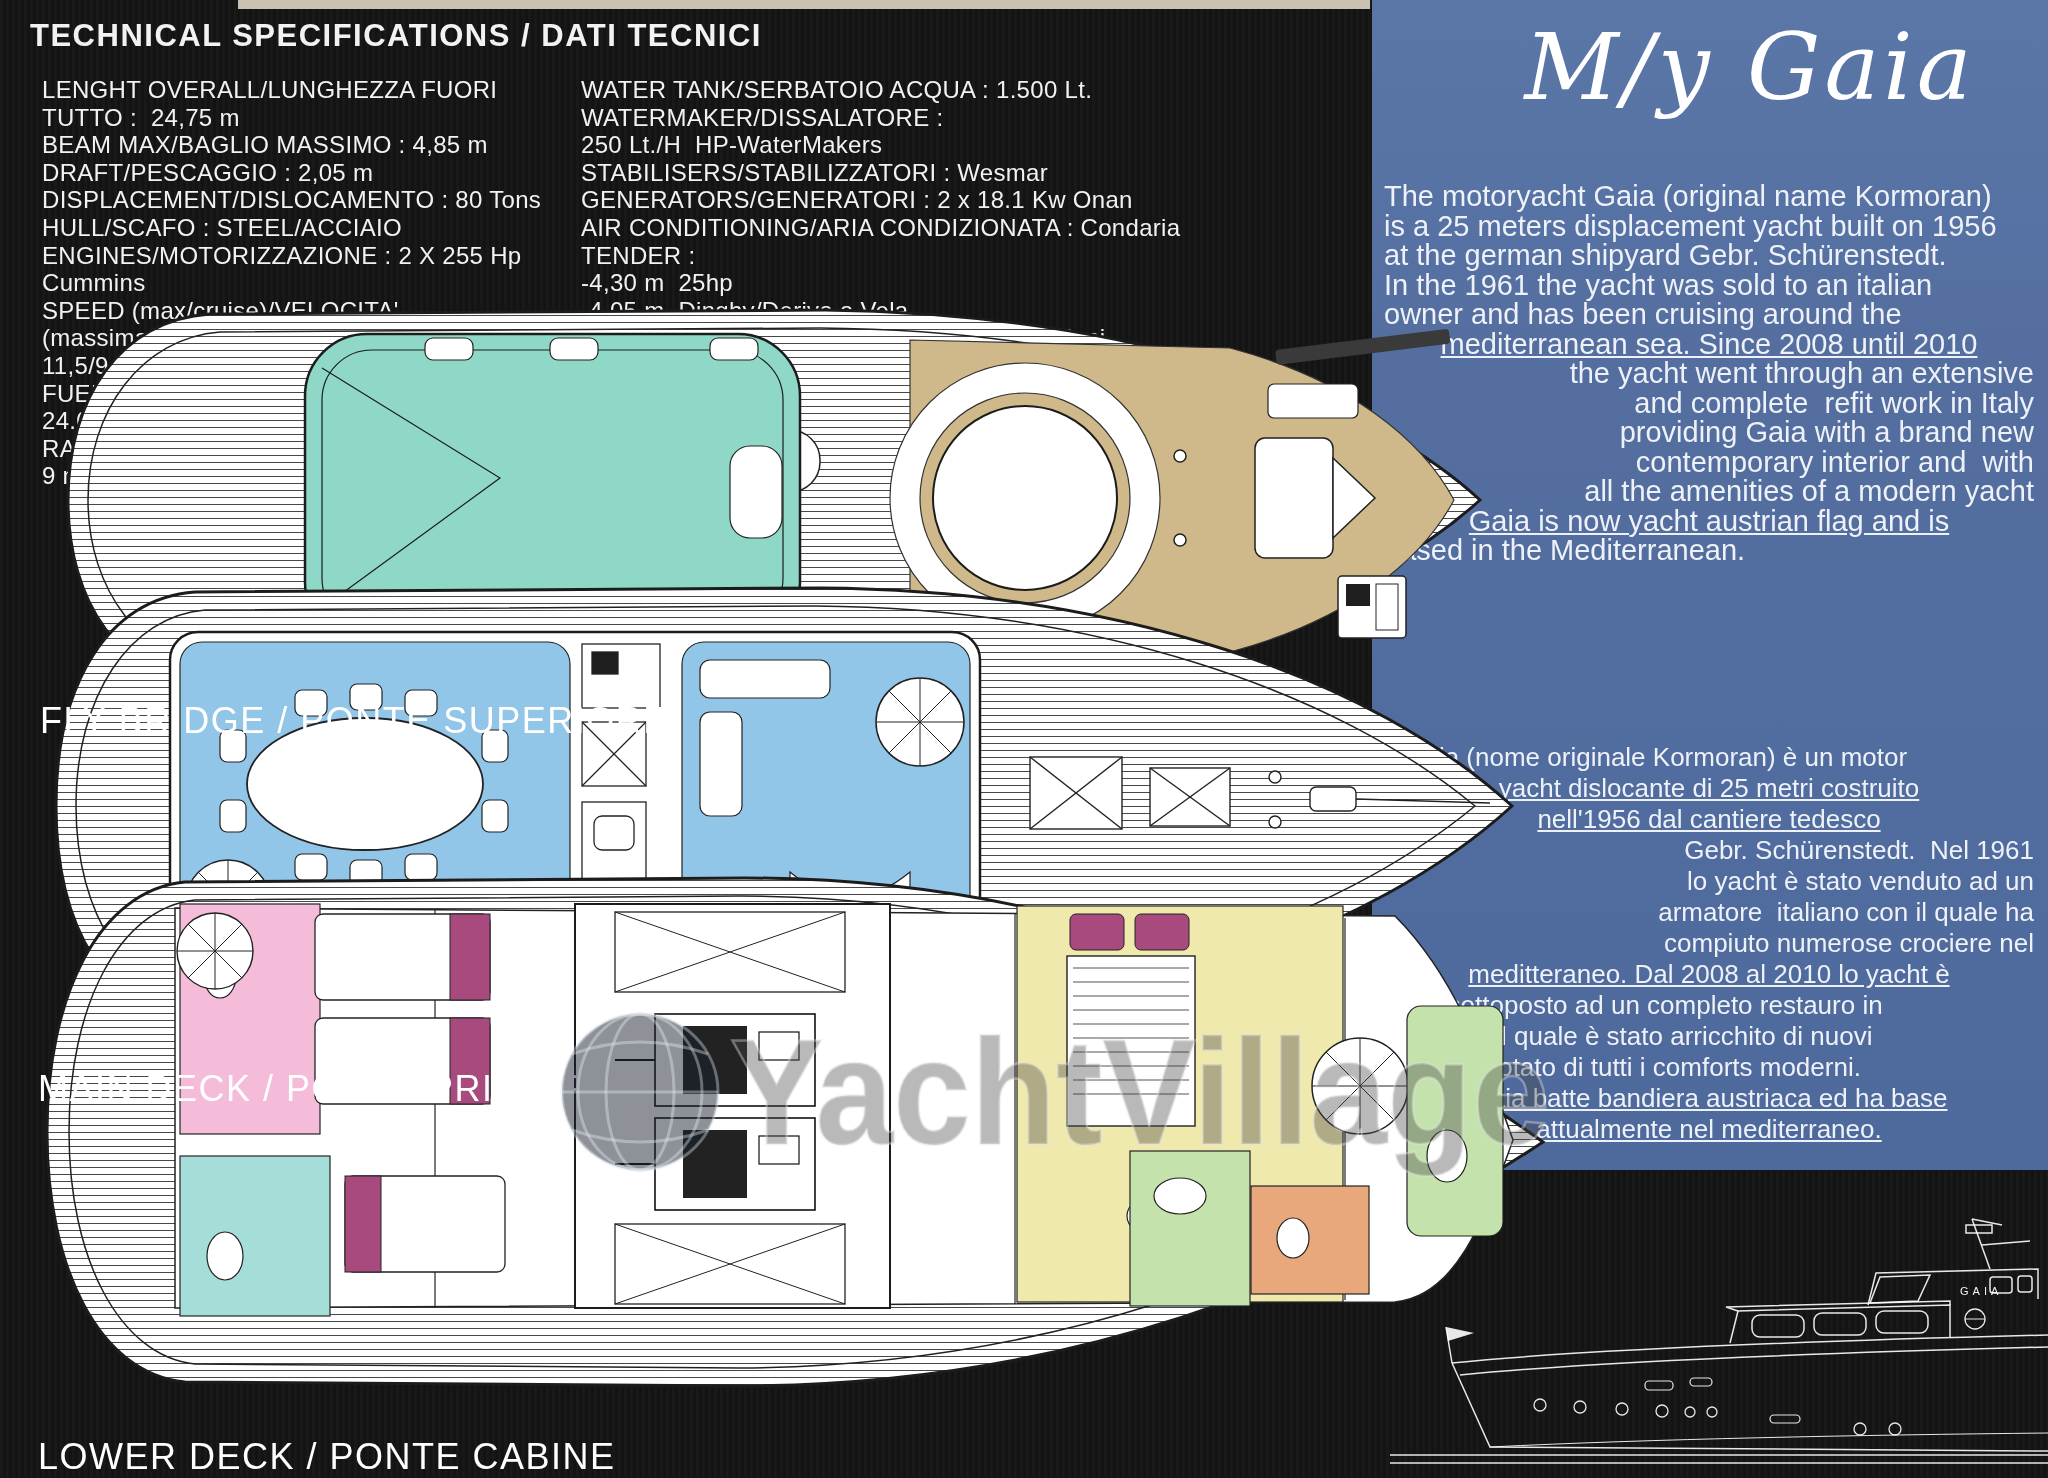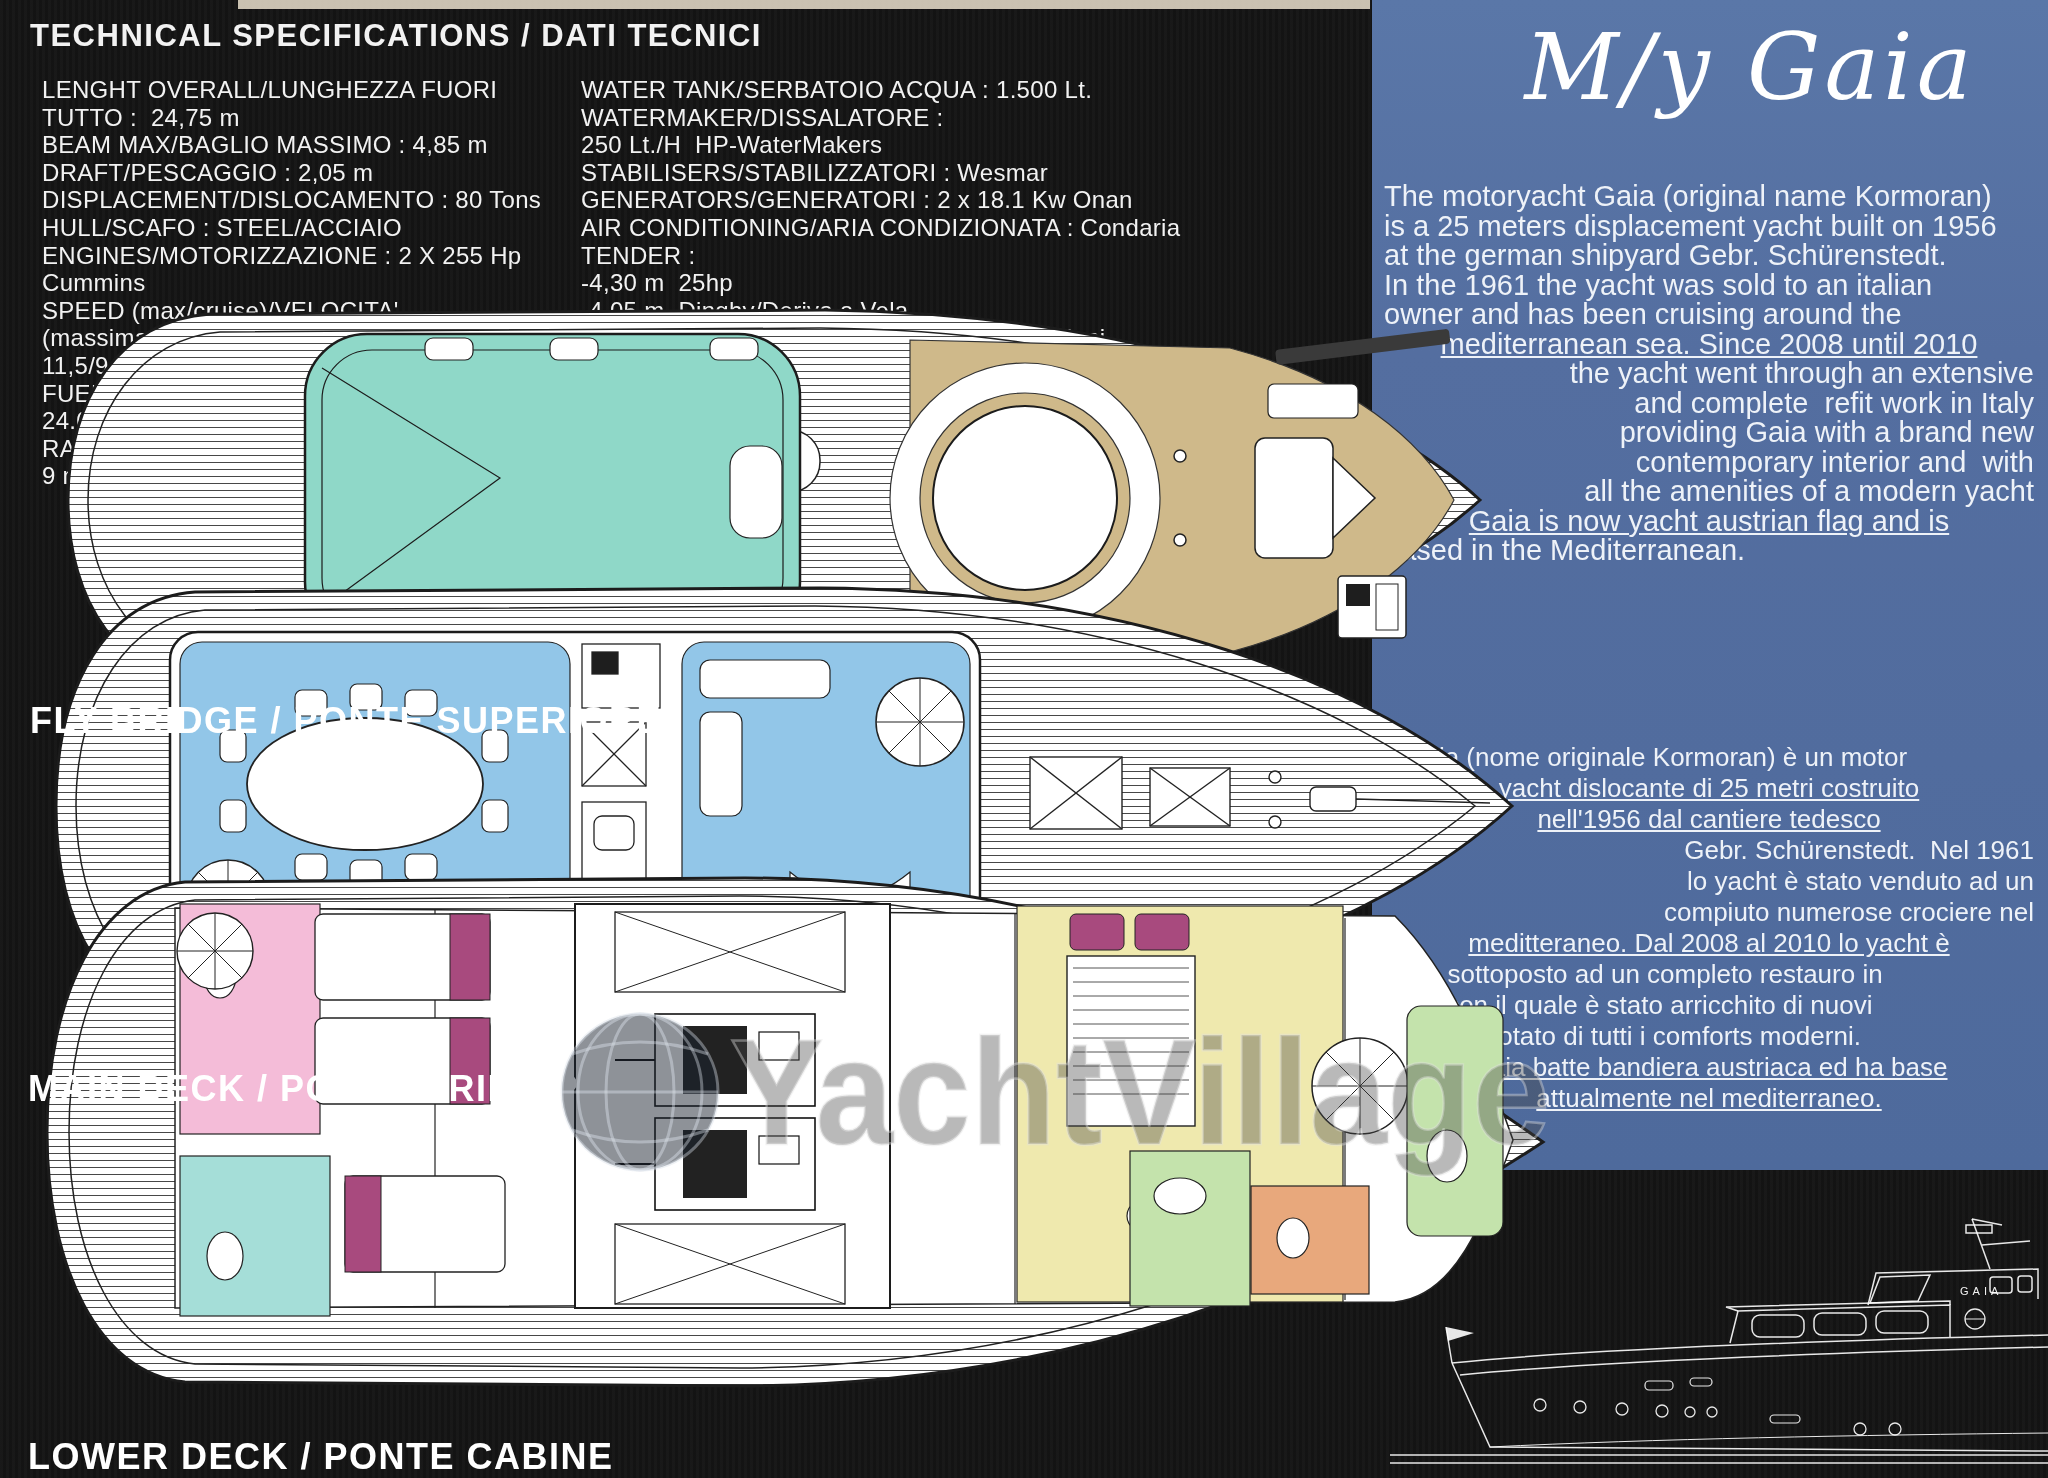--- a/index.html
+++ b/index.html
@@ -23,21 +23,21 @@
   .specs h1{margin:0 0 10px 0;font-size:31px;font-weight:700;letter-spacing:1.5px;}
   .spec-cols{display:flex;}
   .spec-cols ul{list-style:none;margin:12px;padding:0;font-size:24px;line-height:27.6px;letter-spacing:.3px;font-weight:400;}
   .col-left{width:515px;flex:0 0 515px;}
   .spec-line{white-space:pre-wrap;}
   
   .decksvg{position:absolute;z-index:3;}
   #fly{left:30px;top:298px;}
   #main{left:20px;top:572px;}
   #lower{left:15px;top:856px;}
-  .deck-label{position:absolute;z-index:4;color:#fff;font-size:36px;font-weight:700;letter-spacing:1.5px;}
+  .deck-label{position:absolute;z-index:4;color:#fff;font-size:36px;font-weight:400;letter-spacing:1.5px;margin-left:10px;}
   #lab-fly{left:30px;top:700px;}
   #lab-main{left:28px;top:1068px;}
   #lab-lower{left:28px;top:1436px;}
   
   .watermark{position:absolute;left:555px;top:992px;z-index:5;opacity:.9;}
   
   .sketch{position:absolute;left:1390px;top:1215px;z-index:4;}
 </style>
 </head>
 <body>
@@ -62,20 +62,21 @@
         <div class="pline al-right">all the amenities of a modern yacht</div>
         <div class="pline al-center">Gaia is now yacht austrian flag and is</div>
         <div class="pline al-left">based in the Mediterranean.</div>
       </div>
     <div class="para it">
         <div class="pline al-left">Il Gaia (nome originale Kormoran) è un motor</div>
         <div class="pline al-center">yacht dislocante di 25 metri costruito</div>
         <div class="pline al-center">nell'1956 dal cantiere tedesco</div>
         <div class="pline al-right">Gebr. Schürenstedt.  Nel 1961</div>
         <div class="pline al-right">lo yacht è stato venduto ad un</div>
+        <div class="pline al-right">armatore  italiano con il quale ha</div>
         <div class="pline al-right">compiuto numerose crociere nel</div>
         <div class="pline al-center">meditteraneo. Dal 2008 al 2010 lo yacht è</div>
         <div class="pline al-left">stato sottoposto ad un completo restauro in</div>
         <div class="pline al-left">Italia con il quale è stato arricchito di nuovi</div>
         <div class="pline al-left">interni e dotato di tutti i comforts moderni.</div>
         <div class="pline al-center">Gaia batte bandiera austriaca ed ha base</div>
         <div class="pline al-center">attualmente nel mediterraneo.</div>
       </div>
   </div>
 

